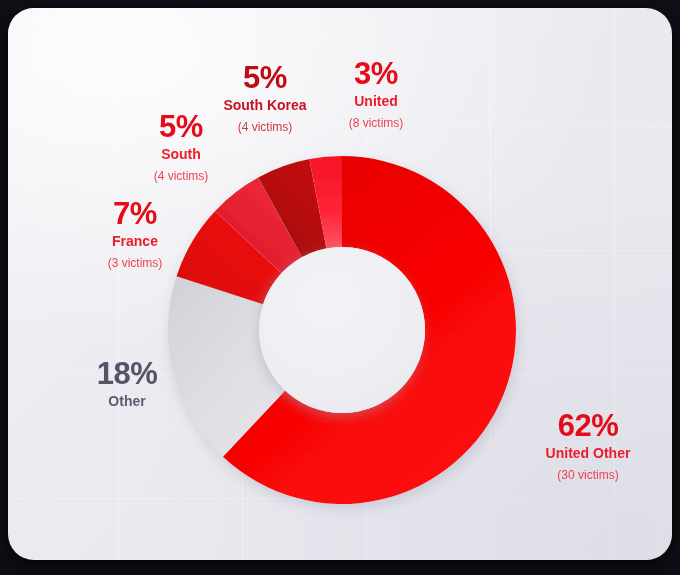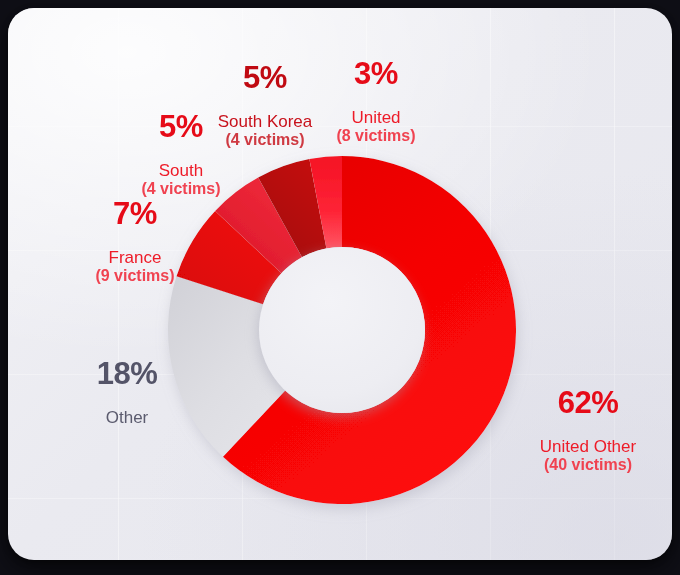--- a/index.html
+++ b/index.html
@@ -74,50 +74,50 @@
     user-select: none;
   }
   .lbl .pct {
     display: block;
     font-size: 31px;
     font-weight: 700;
     letter-spacing: -0.5px;
   }
   .lbl .nm {
     display: block;
-    font-size: 17px;
-    font-weight: 400;
-    margin-top: 18px;
+    font-size: 14px;
+    font-weight: 700;
+    margin-top: 3px;
   }
   .lbl .vc {
     display: block;
-    font-size: 16px;
-    font-weight: 700;
-    margin-top: 1px;
+    font-size: 12px;
+    font-weight: 400;
+    margin-top: 8px;
   }
 
   .lbl.red .pct { color: #E60B18; }
   .lbl.red .nm  { color: #EE1B28; }
   .lbl.red .vc  { color: #F04250; }
 
   .lbl.darkred .pct { color: #C00A12; }
   .lbl.darkred .nm  { color: #C8121C; }
   .lbl.darkred .vc  { color: #CF3A42; }
 
   .lbl.gray .pct { color: #545468; }
   .lbl.gray .nm  { color: #5B5B6E; }
   .lbl.gray .vc  { color: #6B6B7E; }
 
   
   #label-aruba        { left: 313px; top: 50px;  width: 110px; }
   #label-south-korea  { left: 188px; top: 54px;  width: 138px; }
   #label-france       { left: 118px; top: 103px; width: 110px; }
   #label-spain        { left: 72px;  top: 190px; width: 110px; }
   #label-other        { left: 62px;  top: 350px; width: 114px; }
-  #label-united-states{ left: 511px; top: 379px; width: 138px; }
+  #label-united-states{ left: 511px; top: 402px; width: 138px; }
 </style>
 </head>
 <body>
 
 <div id="stage">
 
   <div class="card">
 
     <div class="grid"></div>
     <div class="sheen"></div>
@@ -192,29 +192,29 @@
 
     <div class="lbl red" id="label-france">
       <span class="pct">5%</span>
       <span class="nm">South</span>
       <span class="vc">(4 victims)</span>
     </div>
 
     <div class="lbl red" id="label-spain">
       <span class="pct">7%</span>
       <span class="nm">France</span>
-      <span class="vc">(9 victims)</span>
+      <span class="vc">(3 victims)</span>
     </div>
 
     <div class="lbl gray" id="label-other">
       <span class="pct">18%</span>
       <span class="nm">Other</span>
       <span class="vc"></span>
     </div>
 
     <div class="lbl red" id="label-united-states">
       <span class="pct">62%</span>
       <span class="nm">United Other</span>
-      <span class="vc">(40 victims)</span>
+      <span class="vc">(30 victims)</span>
     </div>
 
   </div>
 </div>
 
 </body></html>

